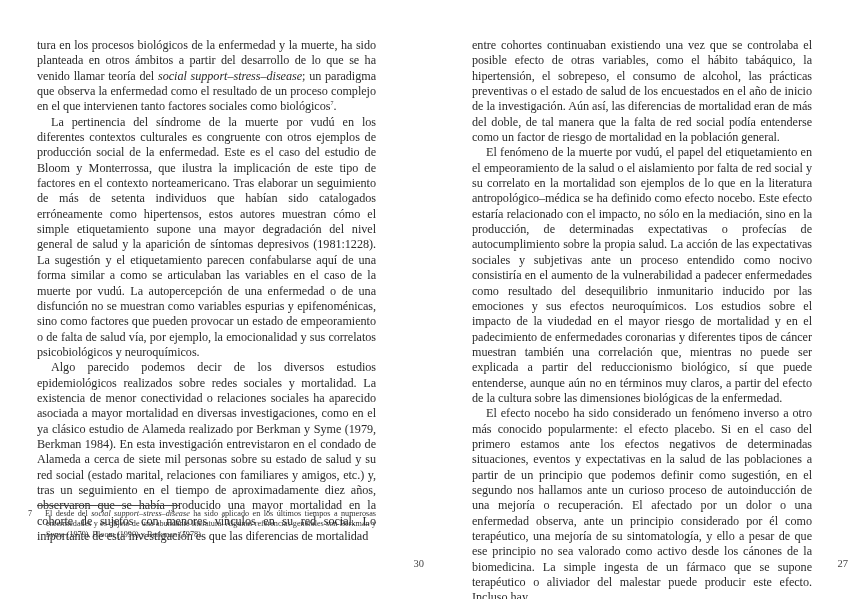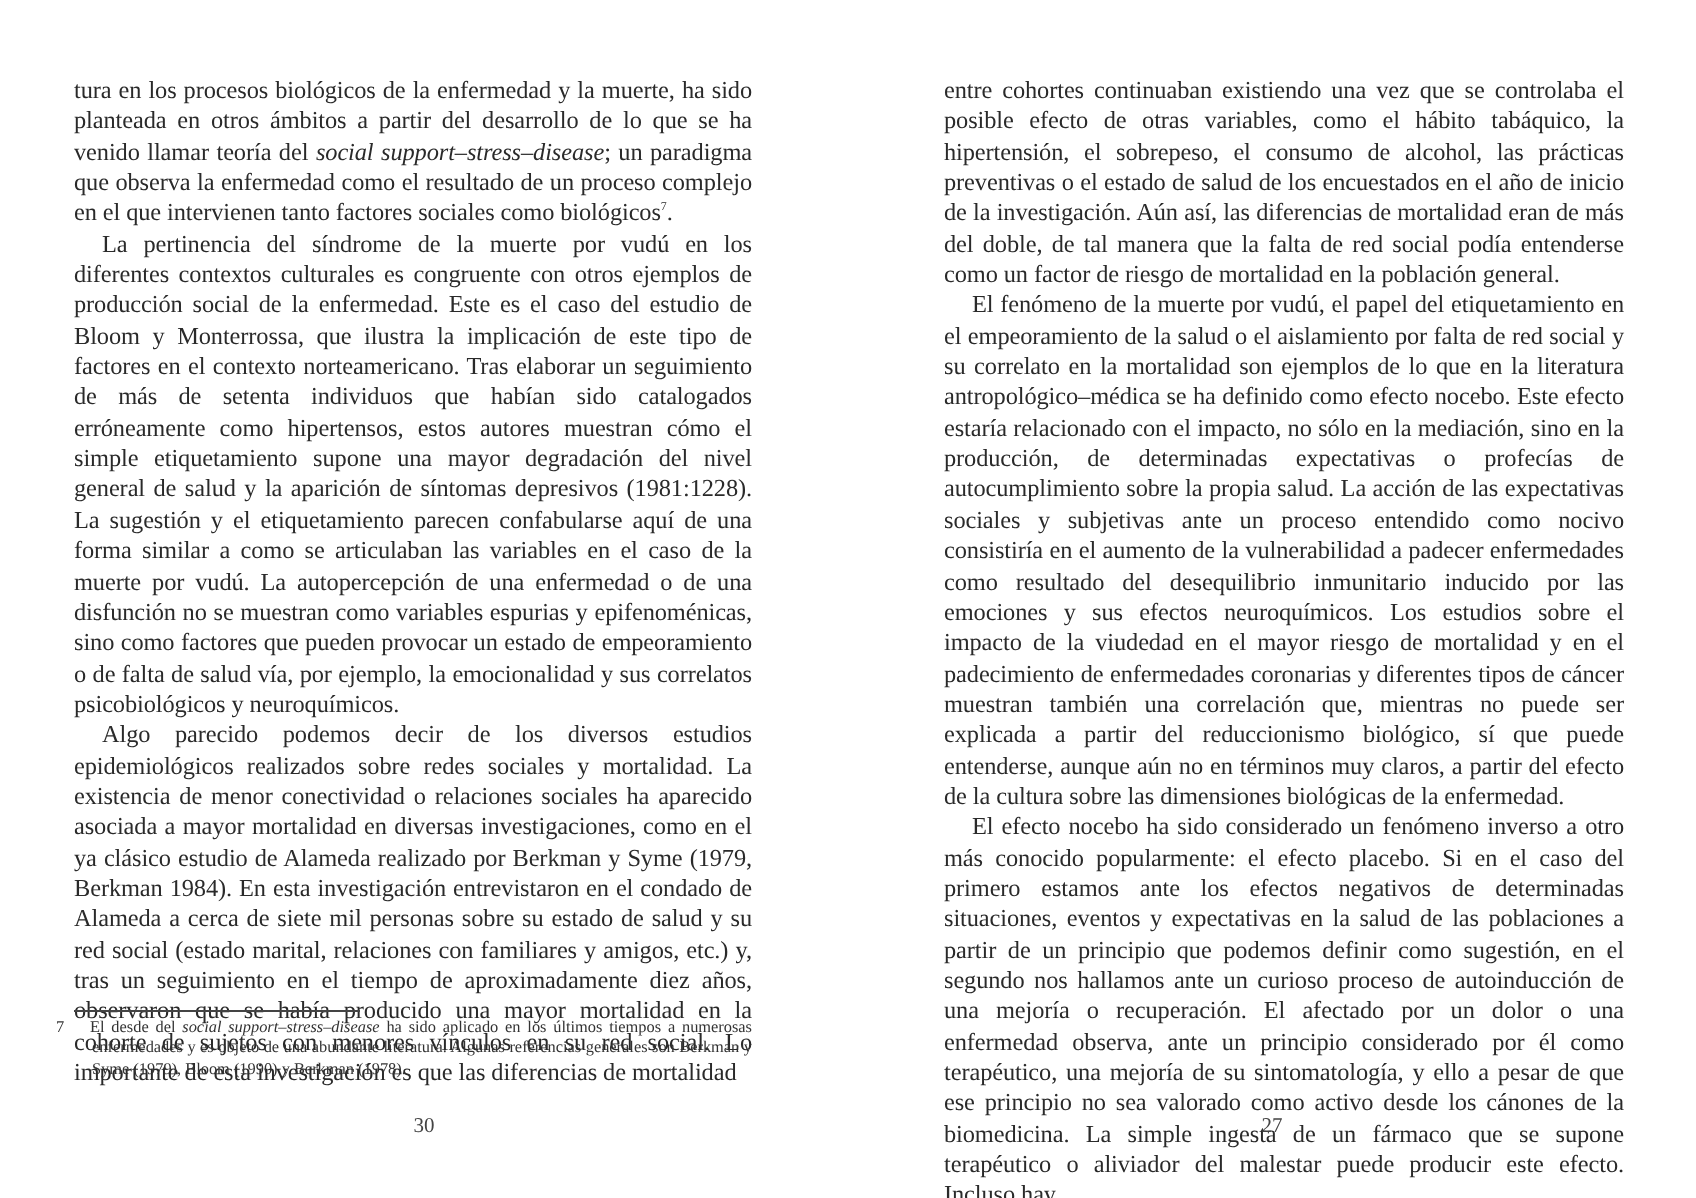--- a/index.html
+++ b/index.html
@@ -23,21 +23,21 @@
   sup { font-size: 6px; vertical-align: 5px; line-height: 0; }
   i { font-style: italic; }
   .fn-rule { position: absolute; left: 37px; top: 505px; width: 143px; height: 1px; background: #444; }
   .footnote {
     position: absolute; left: 37px; top: 509px; width: 339px;
     font-size: 8.2px; line-height: 10.3px; text-align: justify; color: #333;
   }
   .footnote .fn-num { display: inline-block; width: 8px; }
   .footnote .fn-body { display: block; padding-left: 9px; text-indent: -9px; }
   .page-number {
-    position: absolute; top: 558px; width: 100%; text-align: center;
+    position: absolute; top: 558px; width: 100%; text-align: right;
     font-size: 10.5px; color: #444;
   }
 </style>
 </head>
 <body>
 
 <div class="page left">
   <div class="body-text">
     <p class="cont"><span>tura en los procesos biológicos de la enfermedad y la muerte, ha sido planteada en otros ámbitos a partir del desarrollo de lo que se ha venido llamar teoría del </span><i>social support–stress–disease</i><span>; un paradigma que observa la enfermedad como el resultado de un proceso complejo en el que intervienen tanto factores sociales como biológicos</span><sup>7</sup><span>.</span></p>
     <p class="indent">La pertinencia del síndrome de la muerte por vudú en los diferentes contextos culturales es congruente con otros ejemplos de producción social de la enfermedad. Este es el caso del estudio de Bloom y Monterrossa, que ilustra la implicación de este tipo de factores en el contexto norteamericano. Tras elaborar un seguimiento de más de setenta individuos que habían sido catalogados erróneamente como hipertensos, estos autores muestran cómo el simple etiquetamiento supone una mayor degradación del nivel general de salud y la aparición de síntomas depresivos (1981:1228). La sugestión y el etiquetamiento parecen confabularse aquí de una forma similar a como se articulaban las variables en el caso de la muerte por vudú. La autopercepción de una enfermedad o de una disfunción no se muestran como variables espurias y epifenoménicas, sino como factores que pueden provocar un estado de empeoramiento o de falta de salud vía, por ejemplo, la emocionalidad y sus correlatos psicobiológicos y neuroquímicos.</p>

